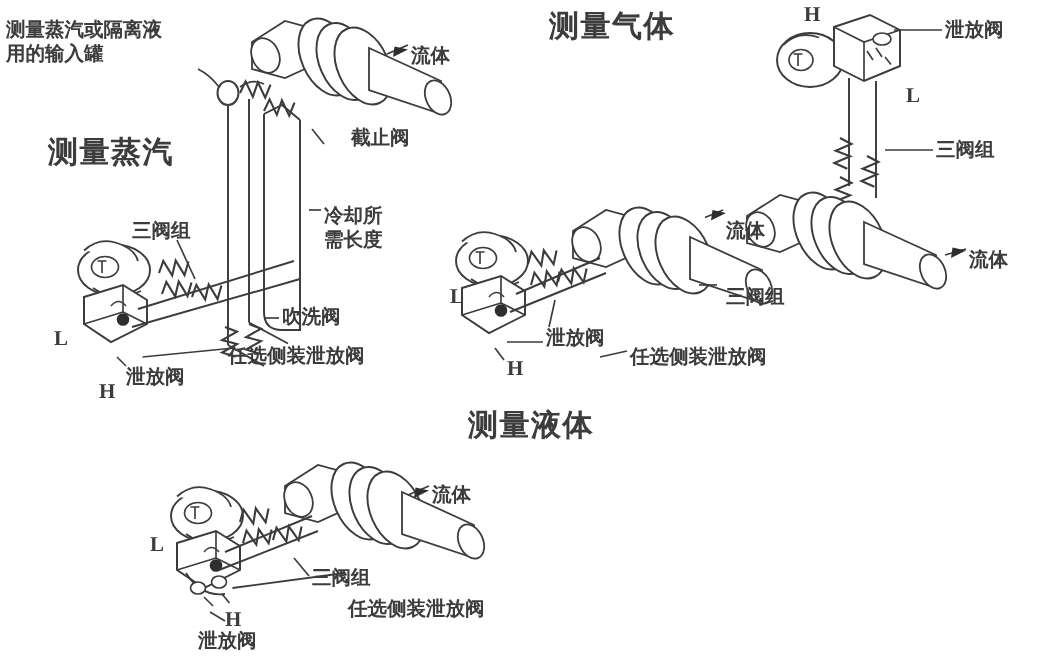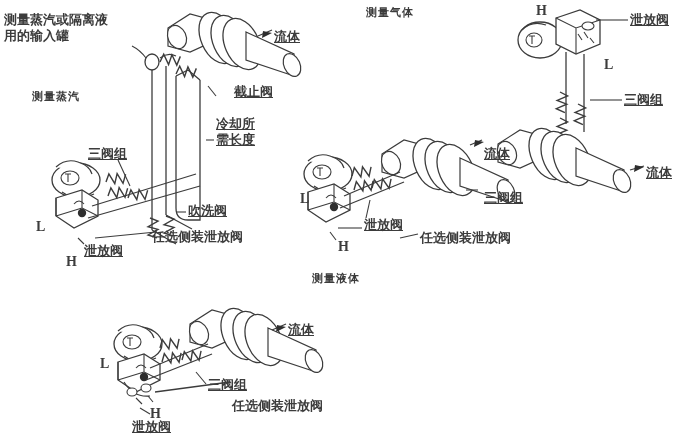--- a/index.html
+++ b/index.html
@@ -4,22 +4,22 @@
 <style>
   html,body{margin:0;padding:0;background:#ffffff;}
   body{
     width:700px;height:443px;position:relative;overflow:hidden;
     font-family:"Liberation Sans","DejaVu Sans",sans-serif;
     color:#3a3a3a;
   }
   .stage{position:absolute;inset:0;}
   svg.art{position:absolute;left:0;top:0;width:700px;height:443px;}
   .lbl{position:absolute;white-space:pre;line-height:1.22;color:#3c3c3c;font-weight:700;}
-  .t-title{font-size:11px;letter-spacing:1px;}
-  .t-cap{font-size:13px;text-decoration:underline;}
+  .t-title{font-size:20px;letter-spacing:1px;}
+  .t-cap{font-size:13px;}
   .t-cap-sm{font-size:13px;}
   .t-hl{font-size:14px;font-weight:700;font-family:"Liberation Serif","DejaVu Serif",serif;}
   .t-note{font-size:13px;}
 </style>
 </head>
 <body>
 
 <div class="stage">
 
   <svg class="art" viewBox="0 0 700 443">
@@ -159,21 +159,21 @@
       <path d="M272,330 L286,324" stroke="#3c3c3c" stroke-width="1.2" fill="none"></path>
       <path d="M276,332 l10,-5 l-9,-2 z" fill="#2e2e2e"></path>
     </g>
   </svg>
 
   <div class="lbl t-title" style="left:32px;top:90px;">测量蒸汽</div>
   <div class="lbl t-note" style="left:4px;top:12px;">测量蒸汽或隔离液
 用的输入罐</div>
   <div class="lbl t-cap" style="left:274px;top:29px;">流体</div>
   <div class="lbl t-cap" style="left:218px;top:84px;margin-left:16px;">截止阀</div>
-  <div class="lbl t-cap" style="left:216px;top:116px;">冷却所
+  <div class="lbl t-cap" style="left:216px;top:136px;">冷却所
 需长度</div>
   <div class="lbl t-cap" style="left:88px;top:146px;">三阀组</div>
   <div class="lbl t-cap" style="left:188px;top:203px;">吹洗阀</div>
   <div class="lbl t-cap-sm" style="left:152px;top:229px;">任选侧装泄放阀</div>
   <div class="lbl t-cap" style="left:84px;top:243px;">泄放阀</div>
   <div class="lbl t-hl" style="left:36px;top:218px;">L</div>
   <div class="lbl t-hl" style="left:66px;top:253px;">H</div>
 
   <div class="lbl t-cap" style="left:484px;top:146px;">流体</div>
   <div class="lbl t-cap" style="left:484px;top:190px;">三阀组</div>

